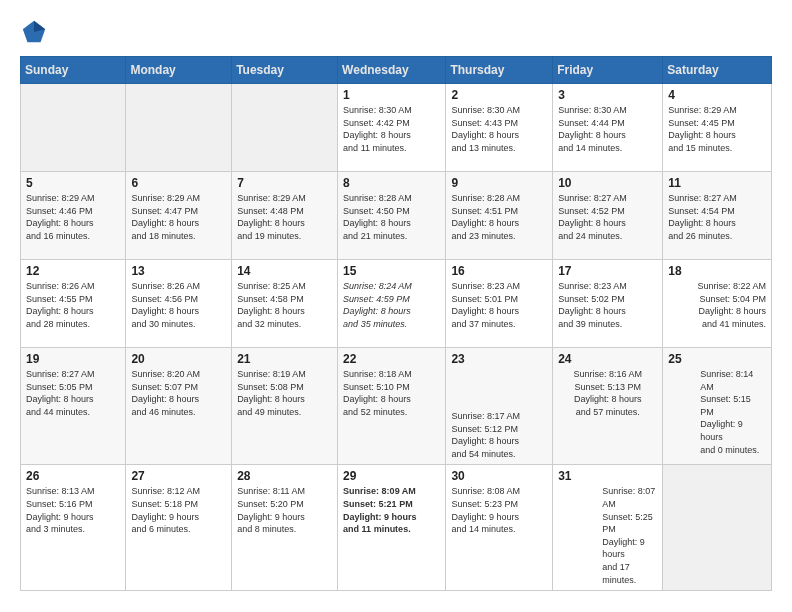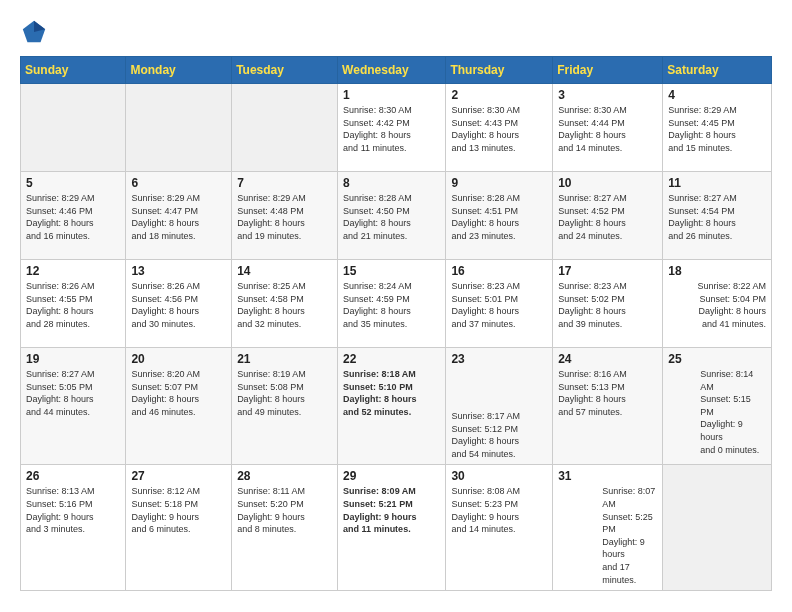--- a/index.html
+++ b/index.html
@@ -49,21 +49,21 @@
       font-size: 14px;
       color: #555;
     }
     .calendar {
       width: 100%;
       border-collapse: collapse;
       border: 1px solid #ccc;
     }
     .calendar th {
       background-color: #2b6cb0;
-      color: #fde047;
+      color: #e5e5e5;
       font-size: 12px;
       font-weight: bold;
       padding: 6px 4px;
       text-align: left;
       border: 1px solid #2563a0;
     }
     .calendar td {
       vertical-align: top;
       border: 1px solid #ccc;
       padding: 4px 5px;
@@ -228,21 +228,21 @@
           </td>
           <td>
             <div class="day-number">14</div>
             <div class="day-info" style="white-space: pre-line;">Sunrise: 8:25 AM
 Sunset: 4:58 PM
 Daylight: 8 hours
 and 32 minutes.</div>
           </td>
           <td>
             <div class="day-number">15</div>
-            <div class="day-info" style="white-space: pre-line;">Sunrise: 8:24 AM
+            <div class="day-info" style="white-space: pre-line; font-style: italic;">Sunrise: 8:24 AM
 Sunset: 4:59 PM
 Daylight: 8 hours
 and 35 minutes.</div>
           </td>
           <td>
             <div class="day-number">16</div>
             <div class="day-info" style="white-space: pre-line;">Sunrise: 8:23 AM
 Sunset: 5:01 PM
 Daylight: 8 hours
 and 37 minutes.</div>
@@ -279,35 +279,35 @@
           </td>
           <td>
             <div class="day-number">21</div>
             <div class="day-info" style="white-space: pre-line;">Sunrise: 8:19 AM
 Sunset: 5:08 PM
 Daylight: 8 hours
 and 49 minutes.</div>
           </td>
           <td>
             <div class="day-number">22</div>
-            <div class="day-info" style="white-space: pre-line; font-weight: bold;">Sunrise: 8:18 AM
+            <div class="day-info" style="white-space: pre-line;">Sunrise: 8:18 AM
 Sunset: 5:10 PM
 Daylight: 8 hours
 and 52 minutes.</div>
           </td>
           <td>
             <div class="day-number">23</div>
             <div class="day-info" style="white-space: pre-line; margin-top: 44px;">Sunrise: 8:17 AM
 Sunset: 5:12 PM
 Daylight: 8 hours
 and 54 minutes.</div>
           </td>
           <td>
             <div class="day-number">24</div>
-            <div class="day-info" style="white-space: pre-line;">Sunrise: 8:16 AM
+            <div class="day-info" style="white-space: pre-line; text-align: center;">Sunrise: 8:16 AM
 Sunset: 5:13 PM
 Daylight: 8 hours
 and 57 minutes.</div>
           </td>
           <td>
             <div class="day-number">25</div>
             <div class="day-info" style="white-space: pre-line; margin-left: 32px;">Sunrise: 8:14 AM
 Sunset: 5:15 PM
 Daylight: 9 hours
 and 0 minutes.</div>

